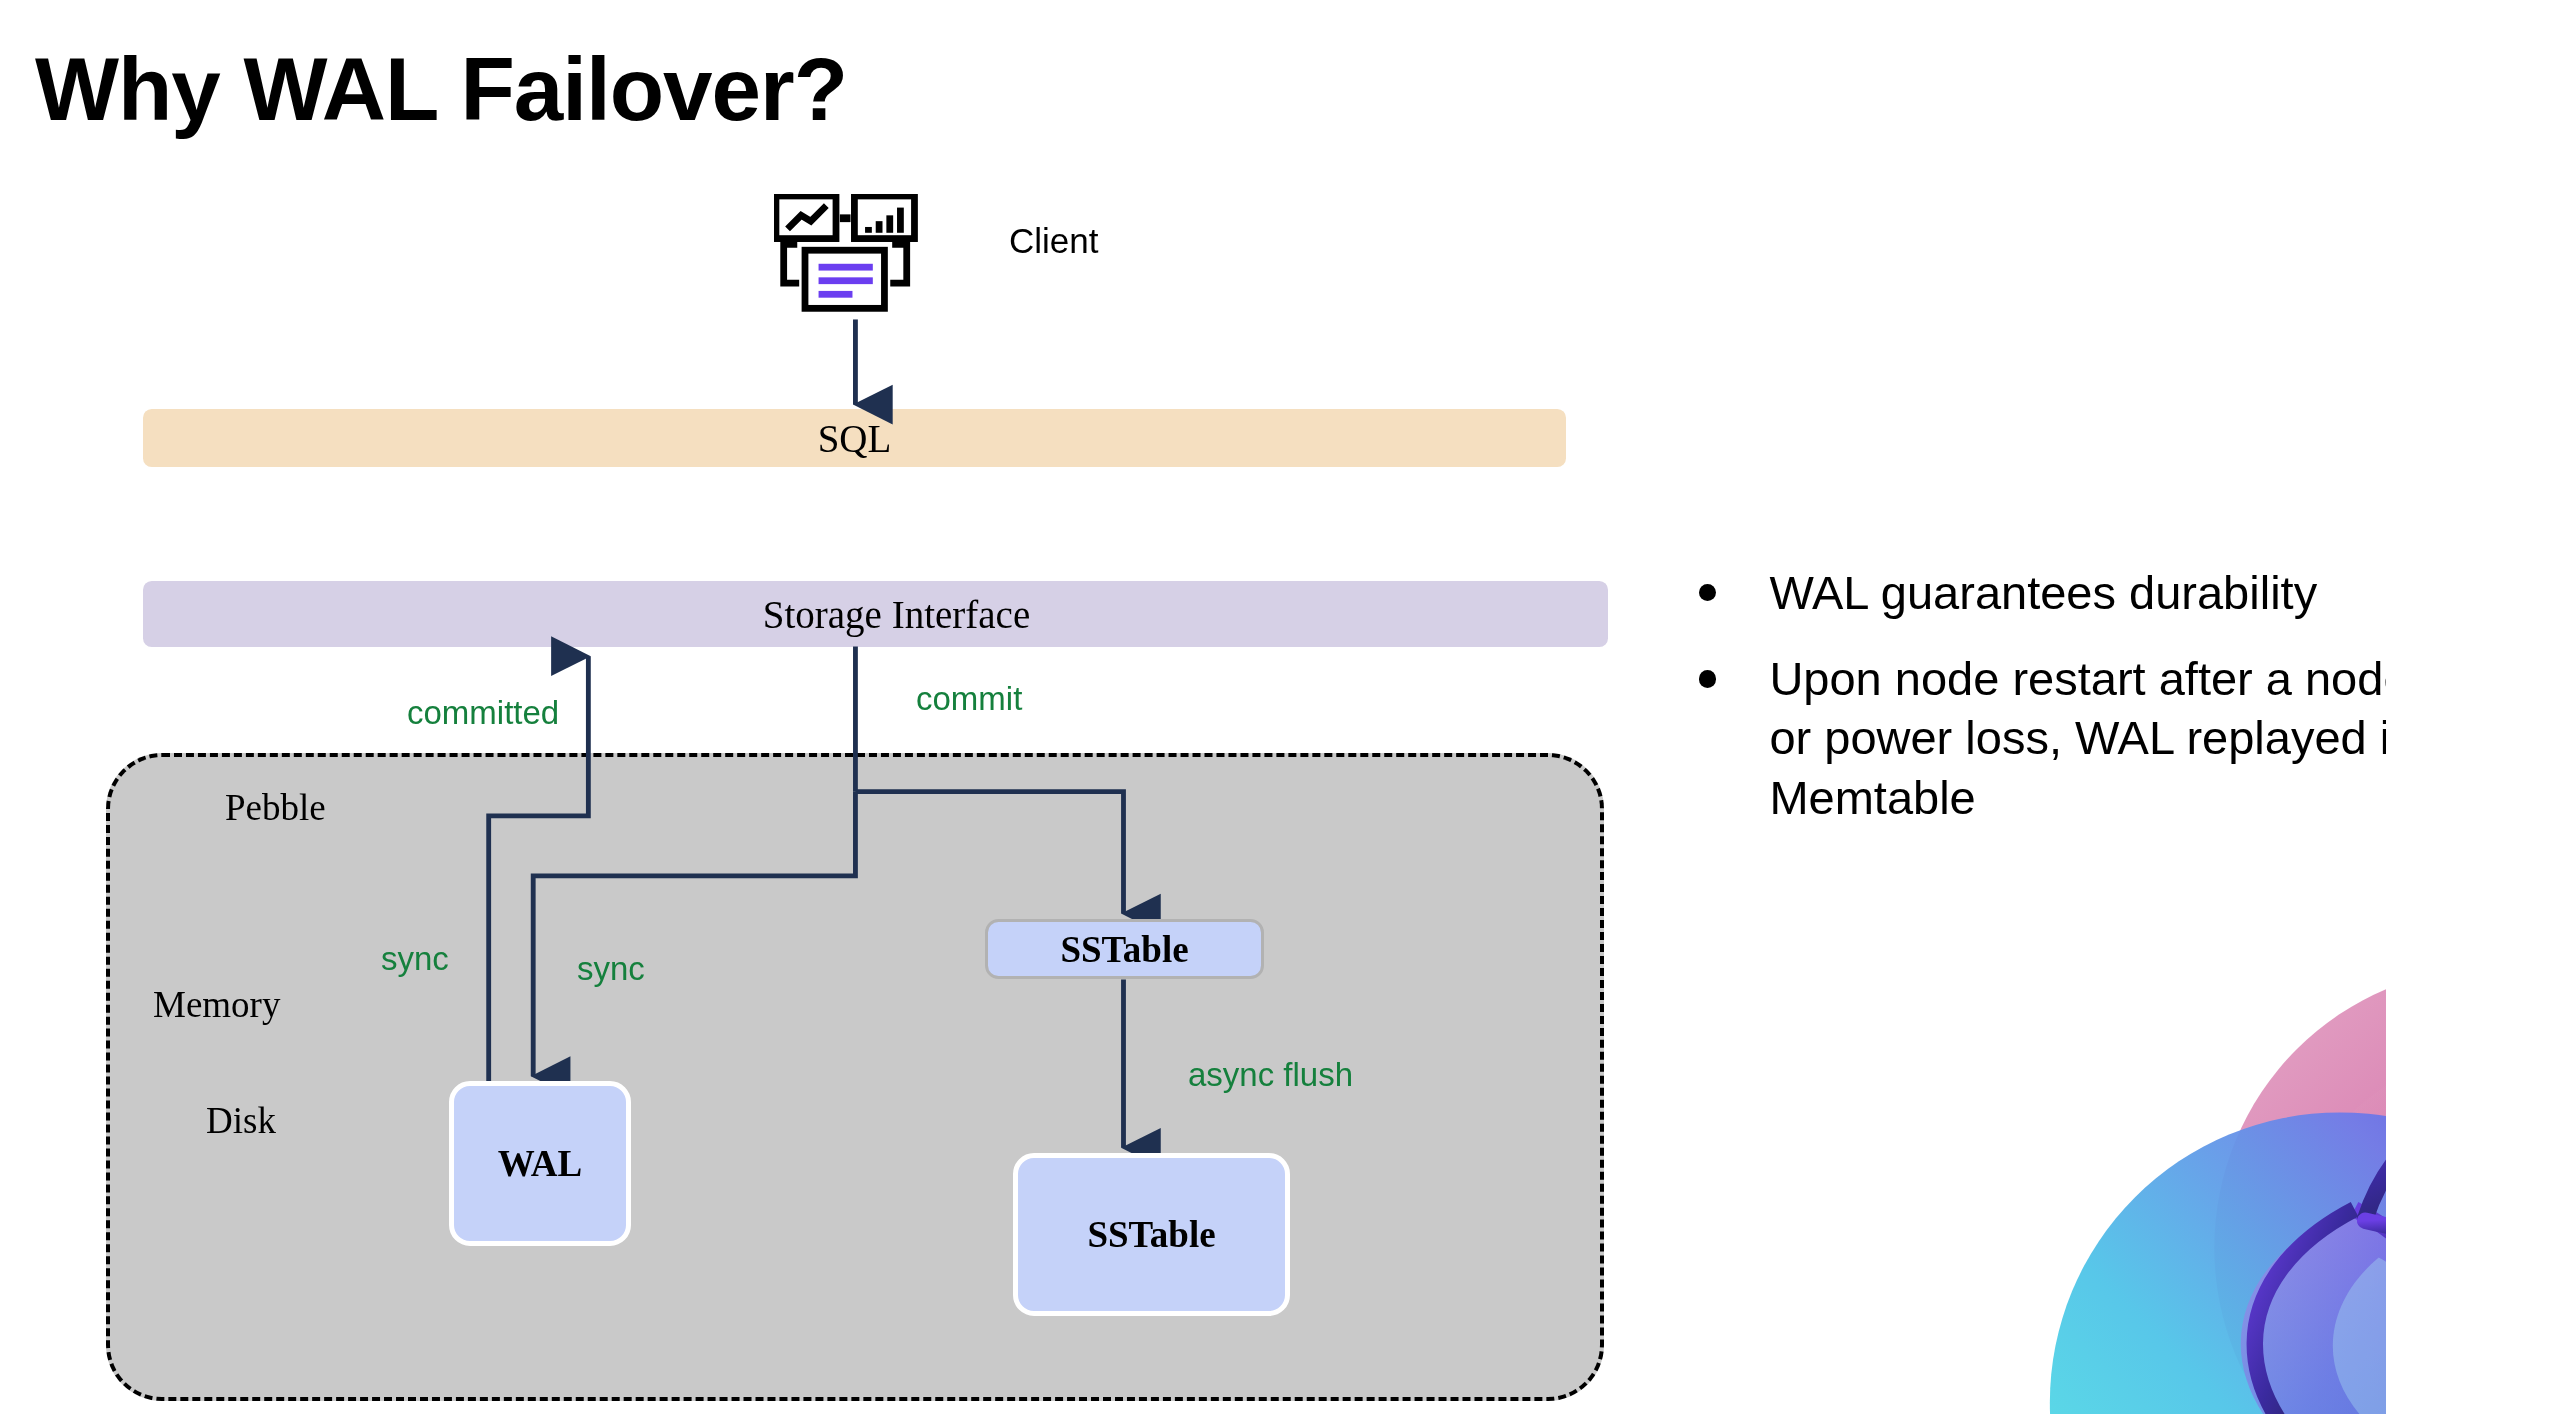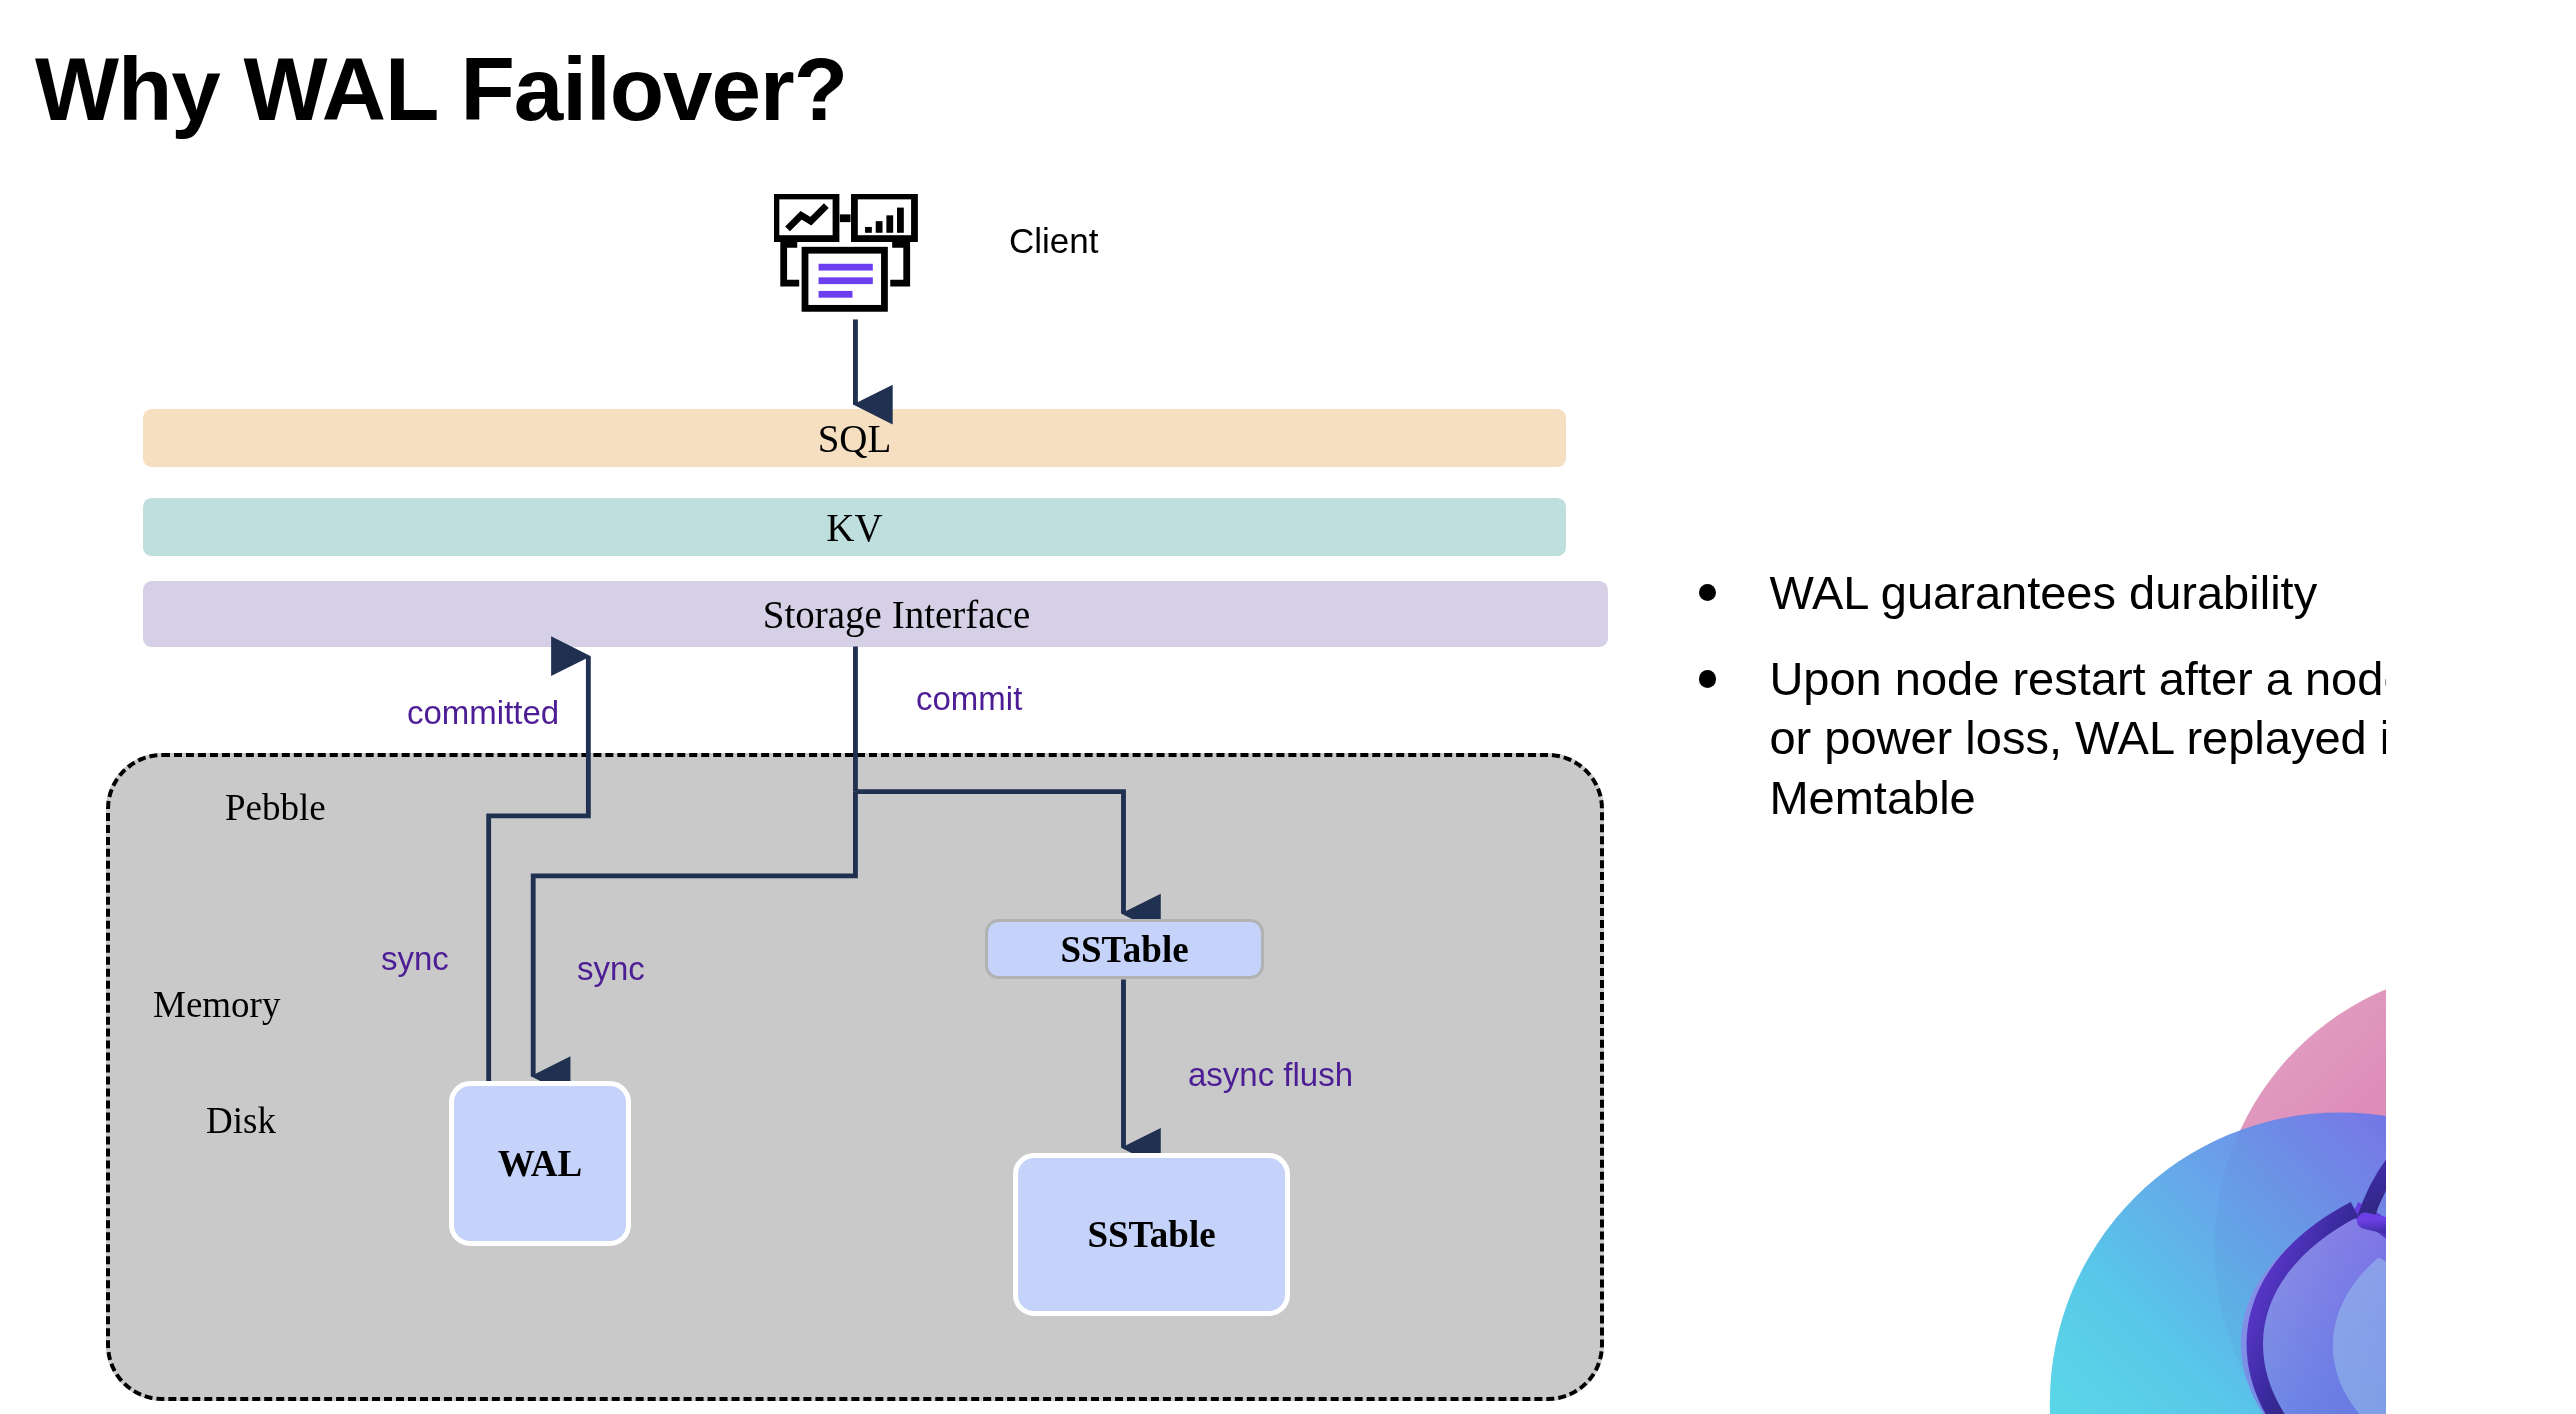--- a/index.html
+++ b/index.html
@@ -155,21 +155,21 @@
     border-radius: 21px;
     font-size: 37px;
     margin-left: 28px;
   }
 
   
   .edge-label {
     position: absolute;
     font-family: "Liberation Sans", sans-serif;
     font-size: 33px;
-    color: #4c1d95;
+    color: #15803d;
     white-space: nowrap;
   }
   #lbl-committed { left: 407px; top: 694px; }
   #lbl-commit    { left: 916px; top: 680px; }
   #lbl-sync-l    { left: 381px; top: 940px; }
   #lbl-sync-r    { left: 577px; top: 950px; }
   #lbl-asyncflush{ left: 1188px; top: 1056px; }
 
   
   #arrows {
@@ -313,23 +313,20 @@
       <rect x="46" y="72" width="56" height="7" fill="#6b3ef0"></rect>
       <rect x="46" y="86" width="56" height="7" fill="#6b3ef0"></rect>
       <rect x="46" y="100" width="35" height="7" fill="#6b3ef0"></rect>
     </svg>
   </div>
   <div id="client-label">Client</div>
 
   <div class="layer-bar" id="bar-sql" style="background:#f5dfc0;">
     <span>SQL</span>
   </div>
-  <div class="layer-bar" id="bar-kv" style="background:#bedfde;">
-    <span>KV</span>
-  </div>
   <div class="layer-bar" id="bar-si" style="background:#d6d0e6;">
     <span>Storage Interface</span>
   </div>
 
   <div id="pebble-box">
     
   </div>
   <div id="pebble-label">Pebble</div>
   <div id="memory-label">Memory</div>
   <div id="disk-label">Disk</div>

